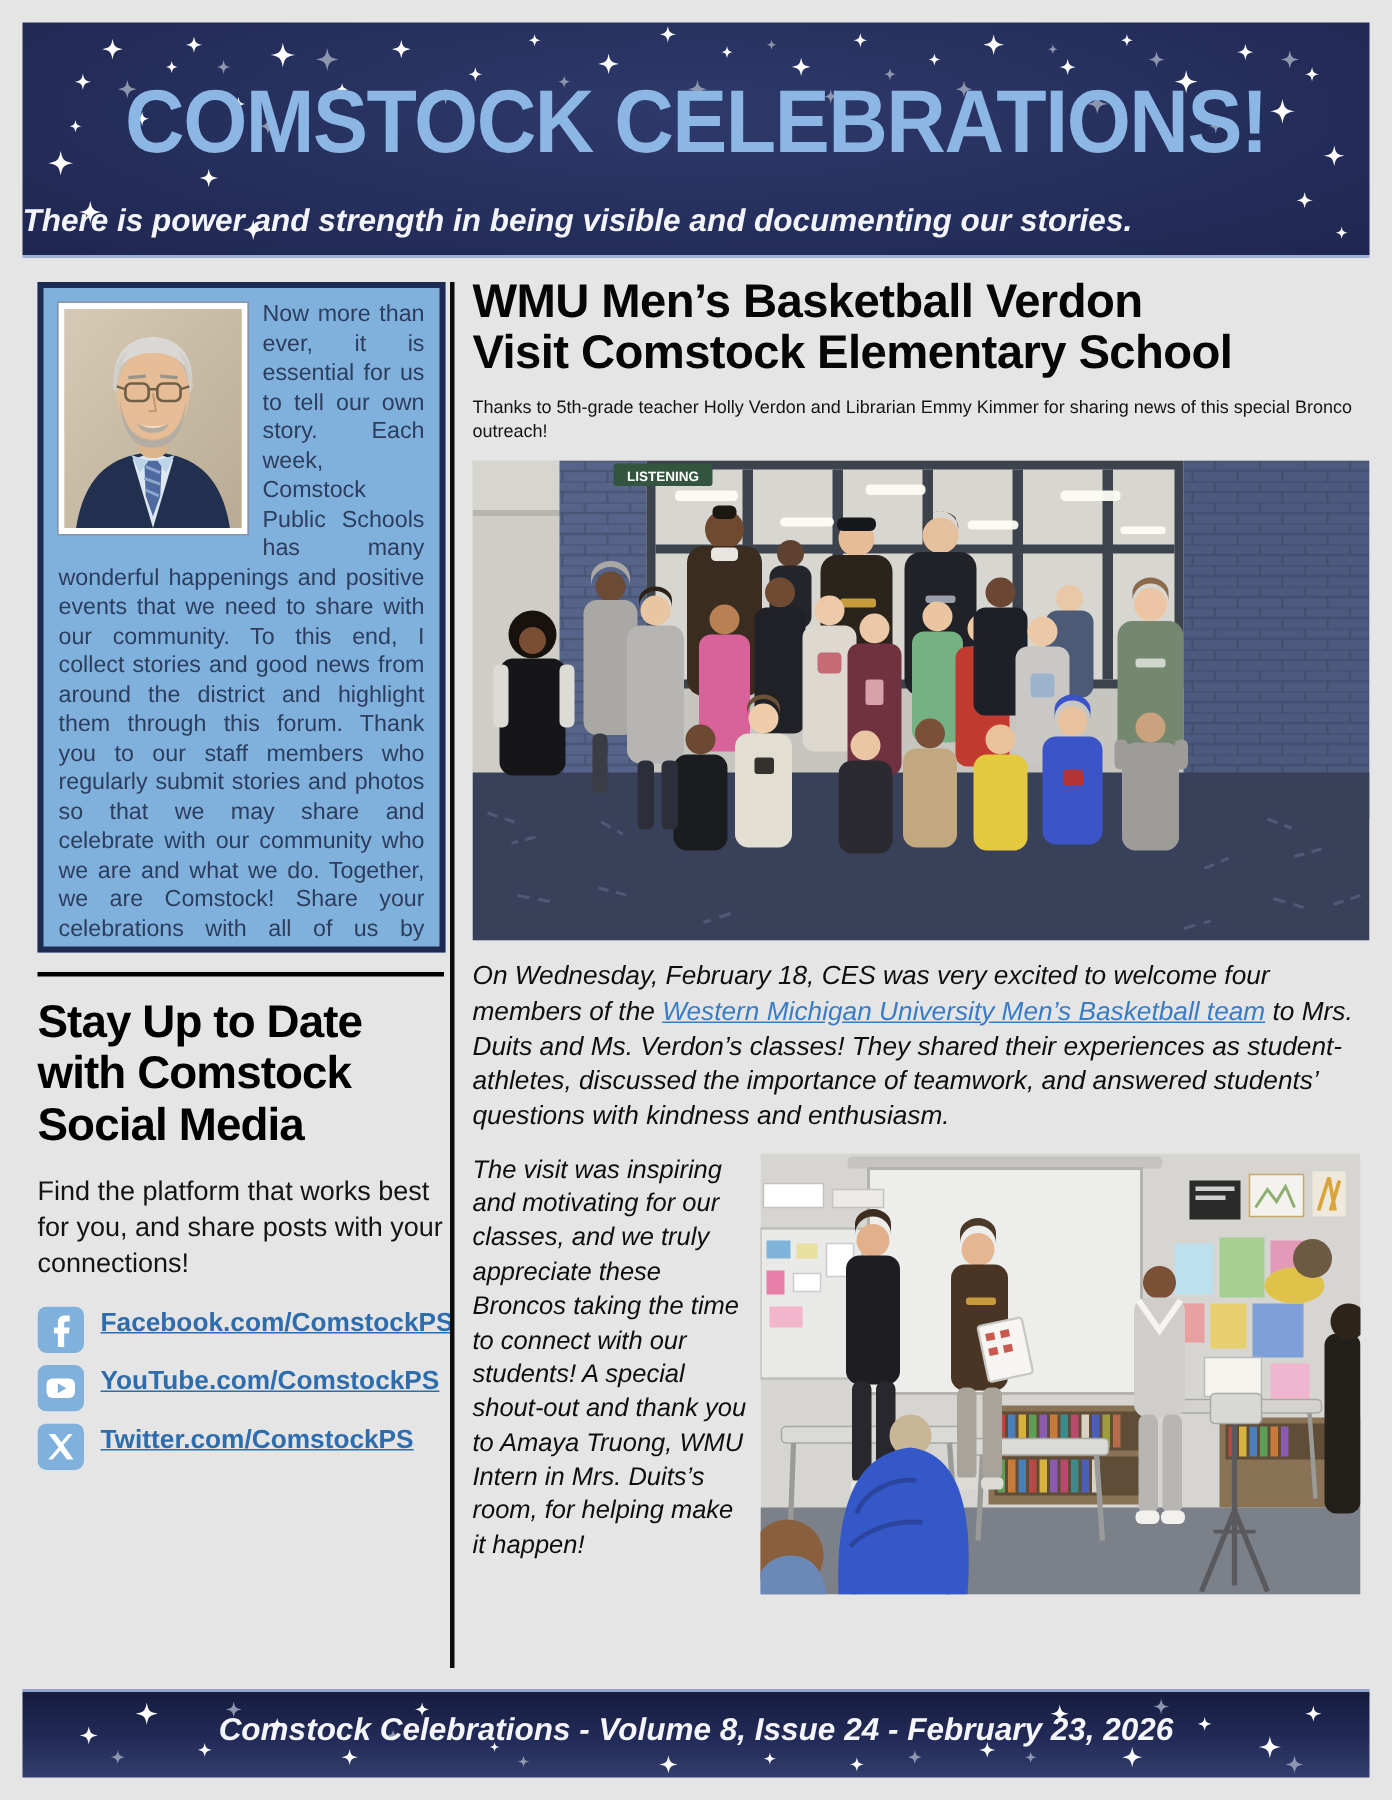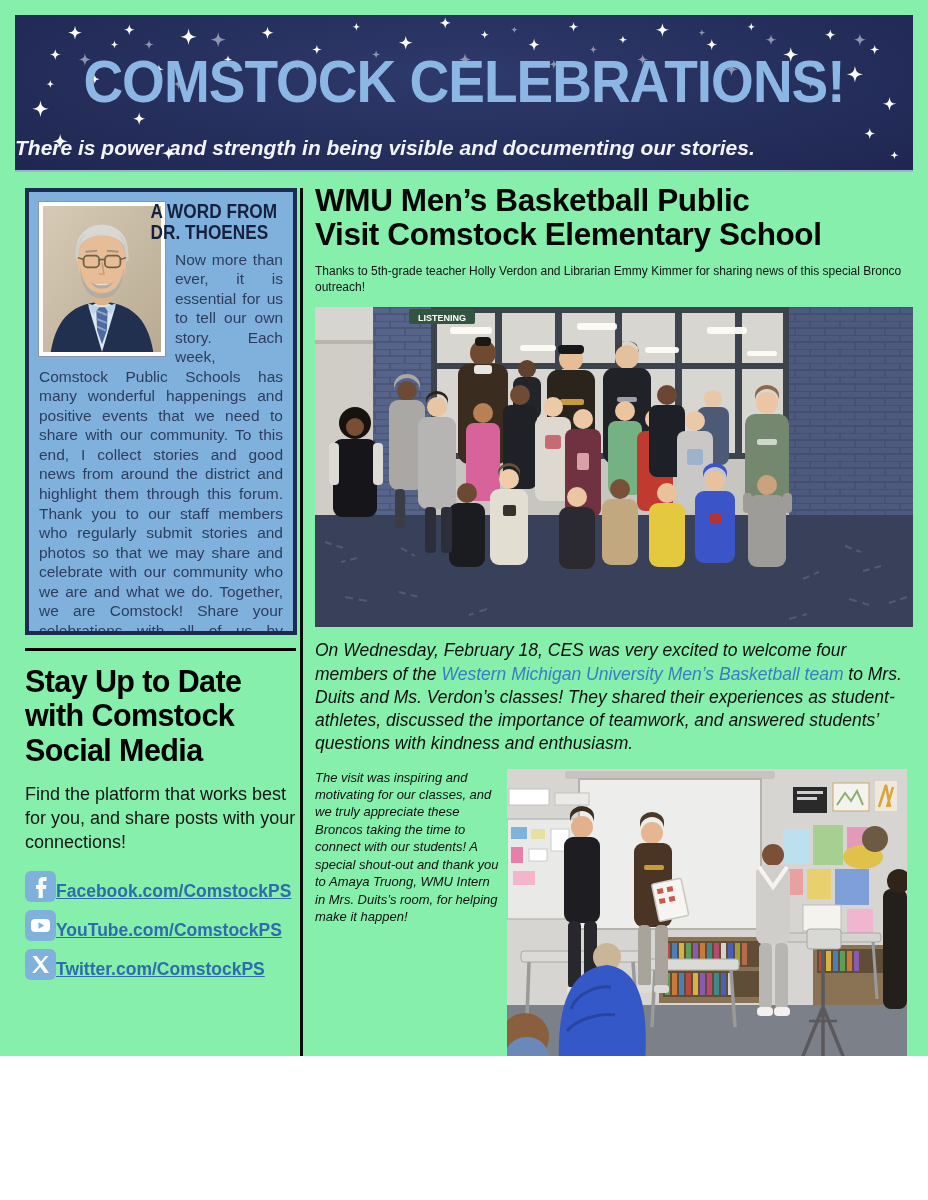--- a/index.html
+++ b/index.html
@@ -1,18 +1,18 @@
 <!DOCTYPE html>
 <html><head>
 <meta charset="utf-8">
 <style>
   * { margin:0; padding:0; box-sizing:border-box; }
   html,body { background:#ffffff; }
   .page {
-    position:relative; width:928px; height:1056px; background:#86efac;
+    position:relative; width:928px; height:1200px; background:#e5e5e5;
     font-family:"Liberation Sans", sans-serif; overflow:hidden; margin:0 auto;
   }
 
   
   .banner {
     position:absolute; left:15px; top:15px; width:898px; height:157px;
     background: radial-gradient(130% 170% at 50% 38%, #2e3a6c 0%, #1f2751 52%, #111734 100%);
     border-bottom:2px solid #9db1d4;
   }
   .banner .stars, .footer .stars { position:absolute; left:0; top:0; width:100%; height:100%; }
@@ -59,36 +59,36 @@
   .thoenes-text { font-size:15.5px; line-height:1.26; text-align:justify; }
 
   
   .social { position:absolute; left:25px; top:664px; width:276px; }
   .social-heading {
     font-size:30.5px; font-weight:bold; color:#000; line-height:1.13;
     letter-spacing:-0.6px; margin-bottom:16px;
   }
   .social-para { font-size:18px; color:#141414; line-height:1.31; margin-bottom:17px; }
   .social-rows { margin-top:2px; }
-  .social-row { display:flex; align-items:flex-end; margin-bottom:8px; cursor:pointer; }
+  .social-row { display:flex; align-items:flex-start; gap:11px; margin-bottom:8px; cursor:pointer; }
   .social-row svg { width:31px; height:31px; flex:none; display:block; }
   .social-link { color:#2d6cad; font-weight:bold; font-size:17.5px; text-decoration:underline; }
 
   
   .article { position:absolute; left:315px; top:184px; width:598px; }
   .headline {
     font-size:31.5px; font-weight:bold; color:#060606; line-height:1.07;
     letter-spacing:-0.4px;
   }
   .intro { margin-top:13px; font-size:12px; color:#141414; line-height:1.29; }
   .photo1 { margin-top:12px; width:598px; height:320px; display:block; }
   .para1 { margin-top:12px; font-size:17.5px; font-style:italic; color:#0e0e0e; line-height:1.33; }
-  .article-link { color:#3a7cc4; cursor:pointer; }
+  .article-link { color:#3a7cc4; text-decoration:underline; cursor:pointer; }
   .bottom-row { margin-top:13px; display:flex; align-items:flex-start; }
-  .para2 { width:192px; padding-right:6px; font-size:13px; font-style:italic; color:#0e0e0e; line-height:1.34; }
+  .para2 { width:192px; padding-right:6px; font-size:17px; font-style:italic; color:#0e0e0e; line-height:1.34; }
   .photo2 { width:400px; height:294px; display:block; margin-left:0; }
 </style>
 </head>
 <body>
 
 <div class="page">
 
   <div class="banner">
     <svg class="stars" viewBox="0 0 898 157" aria-hidden="true">
       <defs>
@@ -183,24 +183,20 @@
 
         <rect x="42" y="51" width="16" height="12" rx="4" fill="none" stroke="#6e6046" stroke-width="1.8"></rect>
         <rect x="64" y="51" width="16" height="12" rx="4" fill="none" stroke="#6e6046" stroke-width="1.8"></rect>
         <path d="M58 55 L64 55" stroke="#6e6046" stroke-width="1.8"></path>
         <path d="M42 55 L36 53 M80 55 L86 53" stroke="#6e6046" stroke-width="1.5"></path>
 
         <path d="M44 47 L56 46 M66 46 L78 47" stroke="#9a938a" stroke-width="2.2"></path>
         <path d="M61 58 L63 70 L58 70" fill="none" stroke="#c79a74" stroke-width="1.5"></path>
       </svg>
     </div>
-    <div class="thoenes-heading">
-      <div>A WORD FROM</div>
-      <div>DR. THOENES</div>
-    </div>
     <div class="thoenes-text"><span>Now more than ever, it is essential for us to tell our own story. Each week, Comstock Public Schools has many wonderful happenings and positive events that we need to share with our community. To this end, I collect stories and good news from around the district and highlight them through this forum. Thank you to our staff members who regularly submit stories and photos so that we may share and celebrate with our community who we are and what we do. Together, we are Comstock! Share your celebrations with all of us by sending photos and stories to:</span>
       
     </div>
   </div>
 
   <div class="left-rule"></div>
 
   <div class="social">
     <div class="social-heading">Stay Up to Date with Comstock Social Media</div>
     <p class="social-para">Find the platform that works best for you, and share posts with your connections!</p>
@@ -228,21 +224,21 @@
         </svg>
         <a class="social-link">Twitter.com/ComstockPS</a>
       </div>
     </div>
   </div>
 
   <div class="divider-v"></div>
 
   <div class="article">
     <div class="headline">
-      <div>WMU Men’s Basketball Public</div>
+      <div>WMU Men’s Basketball Verdon</div>
       <div>Visit Comstock Elementary School</div>
     </div>
     <div class="intro">Thanks to 5th-grade teacher Holly Verdon and Librarian Emmy Kimmer for sharing news of this special Bronco outreach!</div>
 
     <svg class="photo1" viewBox="0 0 598 320" preserveAspectRatio="none" aria-hidden="true">
       <defs>
         <pattern id="brickA" width="30" height="14" patternUnits="userSpaceOnUse">
           <rect width="30" height="14" fill="#56648a"></rect>
           <path d="M0 0 H30 M0 7 H30 M15 0 V7 M0 7 V14 M30 7 V14" stroke="#475270" stroke-width="1.3" fill="none"></path>
         </pattern>

